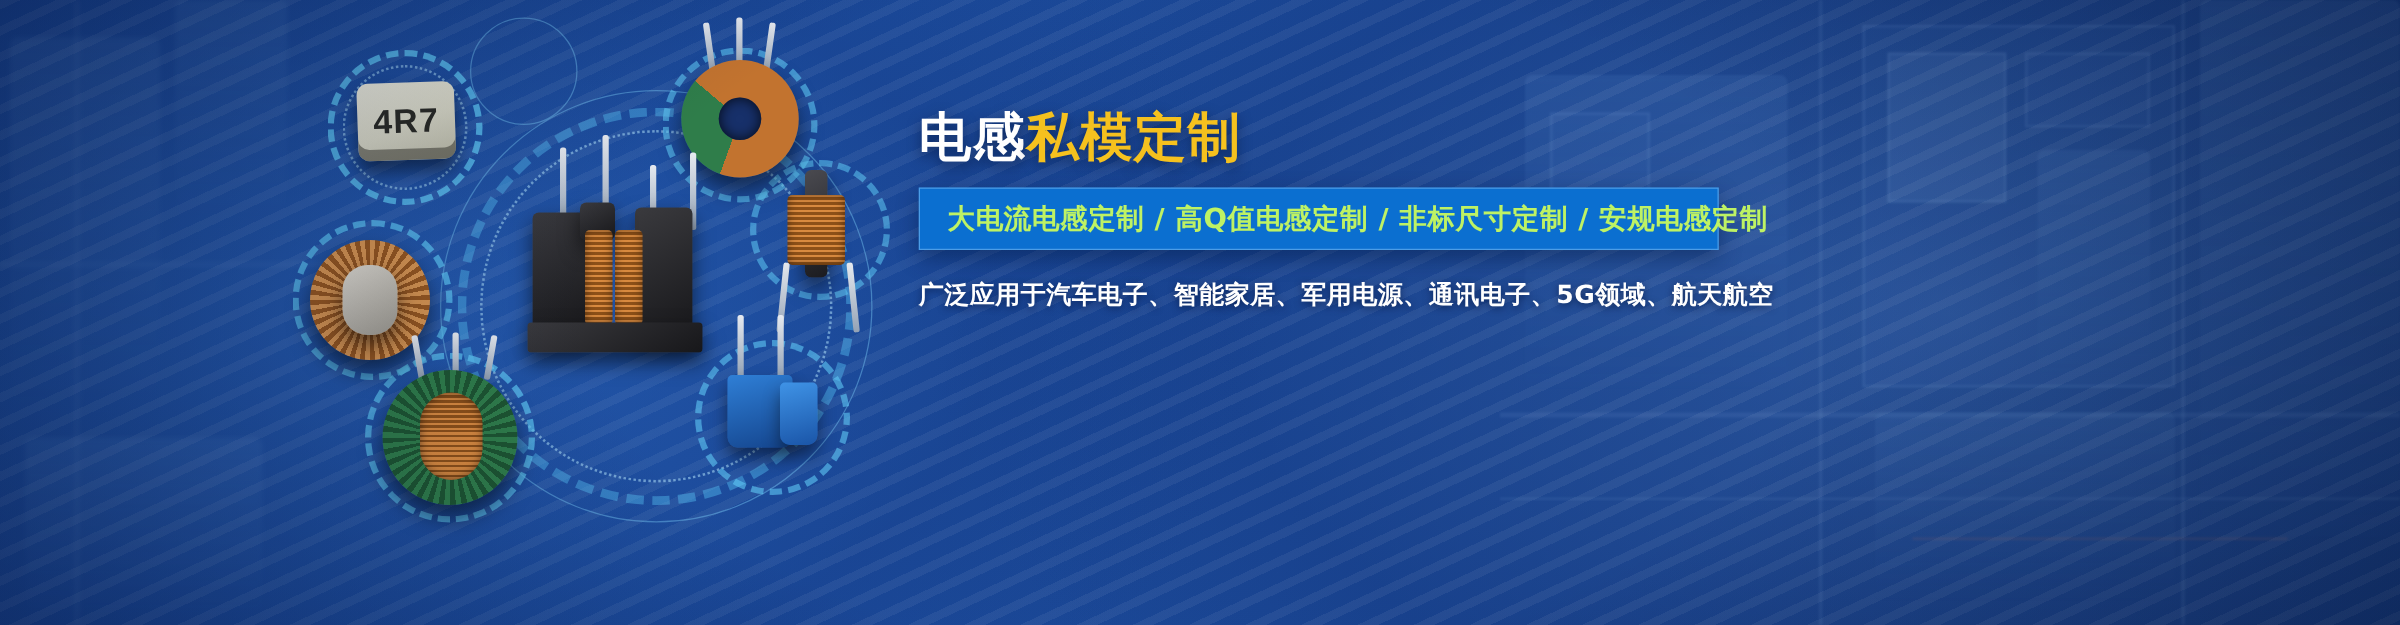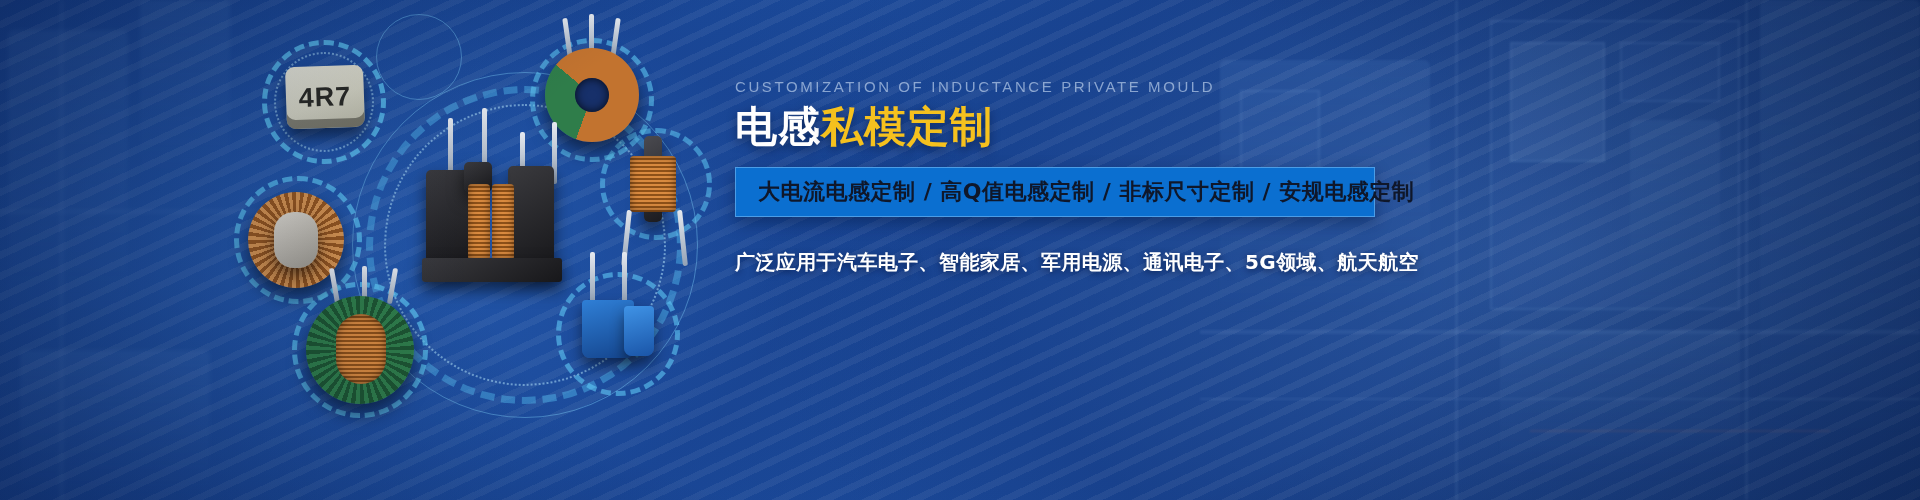--- a/index.html
+++ b/index.html
@@ -80,25 +80,25 @@
     text-shadow:0 4px 10px rgba(0,14,48,.55);
   }
   .hl-white{color:#ffffff;}
   .hl-gold{color:#f5c11e;}
   .featurebar{
     margin-top:18px;background:#0b6fd0;border:1px solid rgba(130,195,250,.55);
     height:50px;display:flex;align-items:center;padding:0 22px;
     box-shadow:0 6px 16px rgba(3,24,66,.45);
   }
   .featurebar .txt{
-    color:#0f172a;font-size:22px;font-weight:700;white-space:nowrap;letter-spacing:.5px;
+    color:#bef264;font-size:22px;font-weight:700;white-space:nowrap;letter-spacing:.5px;
     font-family:"DejaVu Sans","Liberation Sans",sans-serif;
   }
   .desc{
-    margin-top:32px;color:#ffffff;font-size:20px;font-weight:700;letter-spacing:.4px;white-space:nowrap;
+    margin-top:22px;color:#ffffff;font-size:20px;font-weight:700;letter-spacing:.4px;white-space:nowrap;
     font-family:"DejaVu Sans","Liberation Sans",sans-serif;
     text-shadow:0 2px 6px rgba(0,14,48,.6);
   }
 </style>
 </head>
 <body>
 
 <div class="banner">
 
   <div class="machine">
@@ -197,21 +197,20 @@
     <div class="core-blk" style="left:44px;top:52px;width:28px;height:30px;"></div>
     <div class="copper" style="left:48px;top:74px;width:22px;height:76px;"></div>
     <div class="copper" style="left:72px;top:74px;width:22px;height:76px;"></div>
     <div class="core-blk" style="left:2px;top:148px;width:140px;height:24px;border-radius:3px;"></div>
   </div>
 
   <div class="vignette"></div>
 
   <div class="textblock">
 
-    <div class="eyebrow">CUSTOMIZATION OF INDUCTANCE PRIVATE MOULD</div>
 
     <div class="headline">
       <span class="hl-white">电感</span><span class="hl-gold">私模定制</span>
     </div>
 
     <div class="featurebar">
       <span class="txt">大电流电感定制  /  高Q值电感定制  /  非标尺寸定制  /  安规电感定制</span>
     </div>
 
     <div class="desc">广泛应用于汽车电子、智能家居、军用电源、通讯电子、5G领域、航天航空</div>

